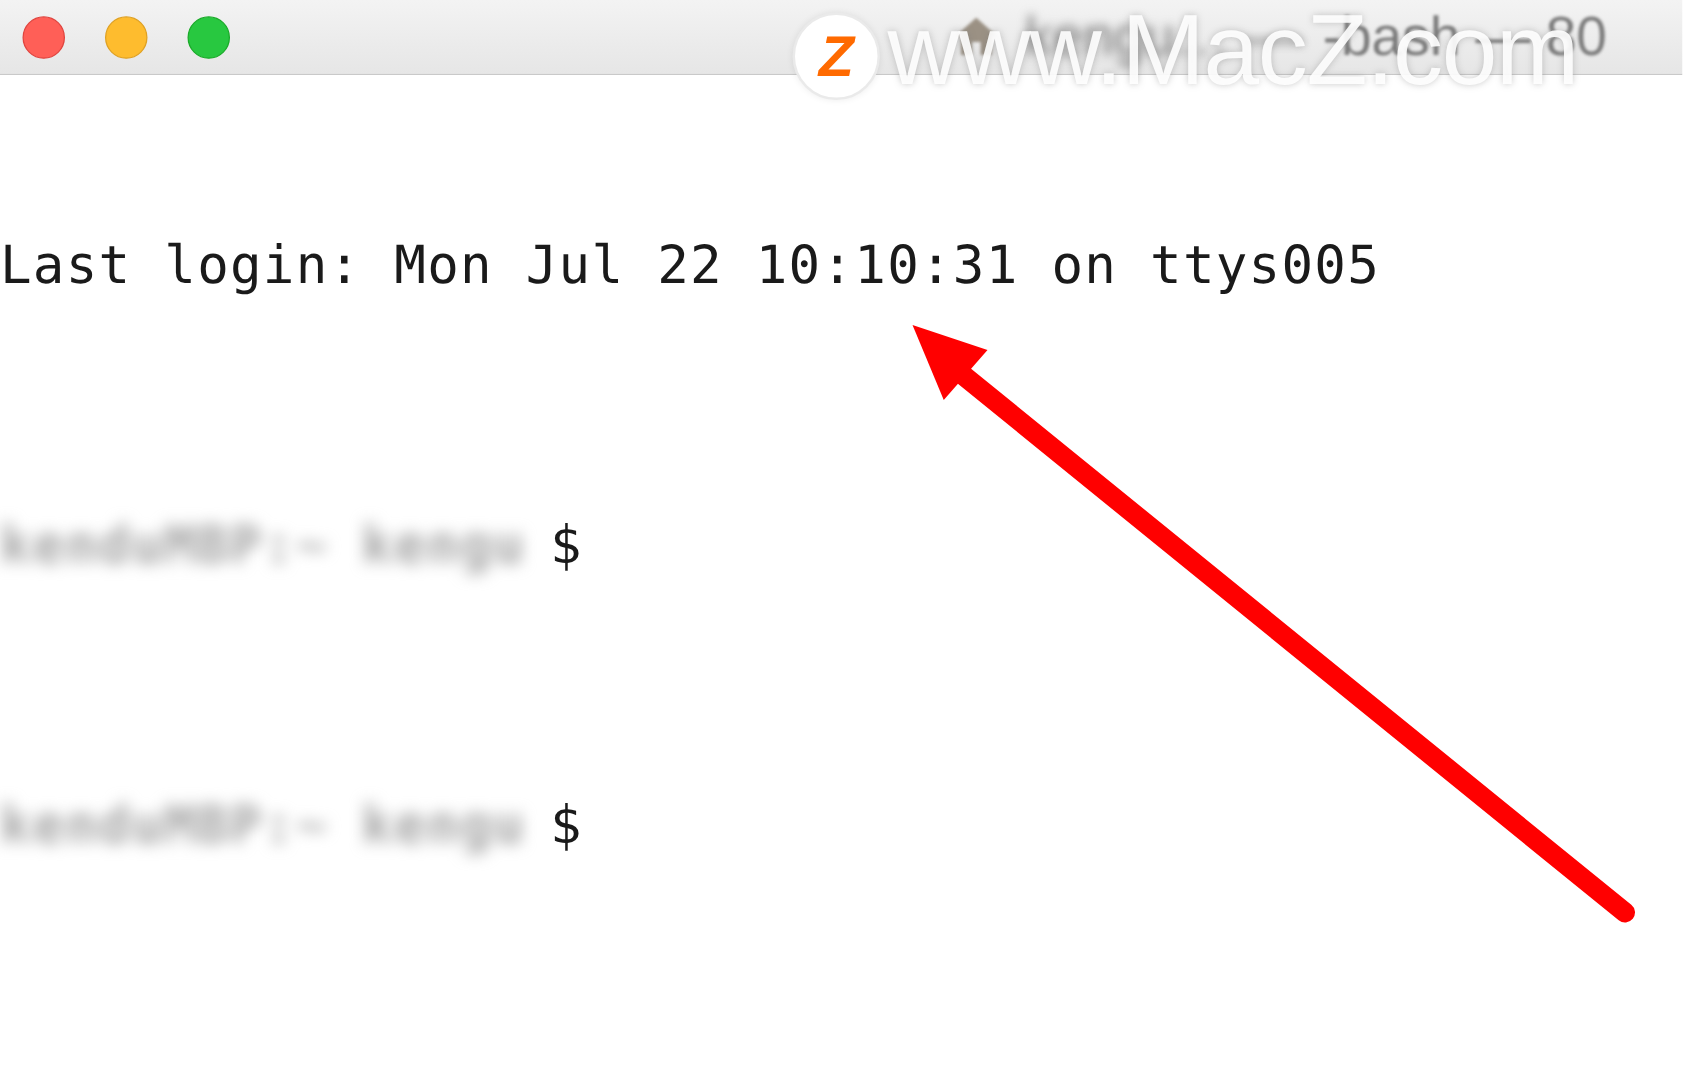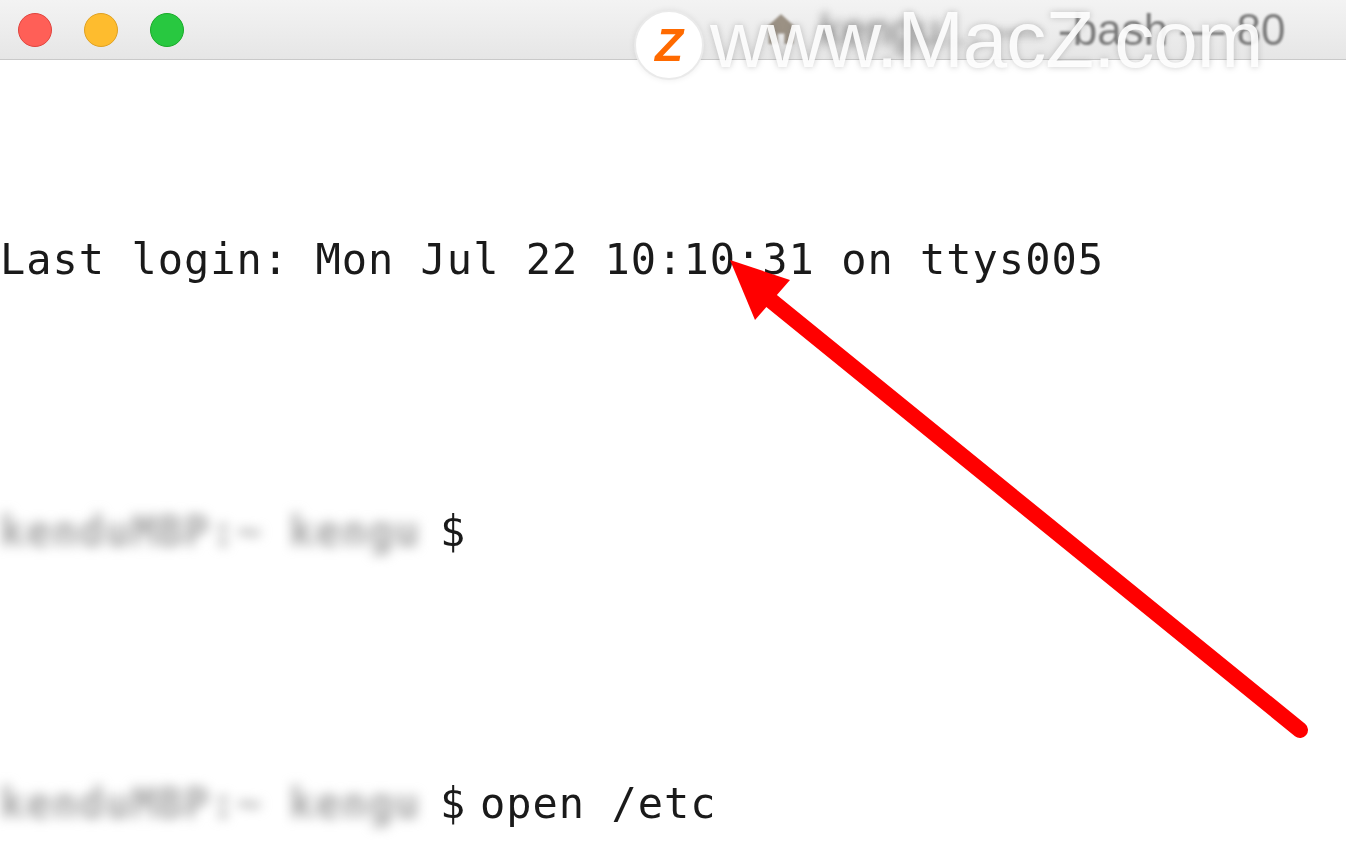--- a/index.html
+++ b/index.html
@@ -67,21 +67,20 @@
       font-size: 42px;
       line-height: 56px;
       color: #1a1a1a;
       letter-spacing: 1px;
       white-space: pre;
     }
     .term-line {
       display: flex;
       height: 56px;
       align-items: center;
-      margin-top: 48px;
     }
     .blurred-prompt {
       display: inline-block;
       color: #a5a5a5;
       filter: blur(6px);
       padding-left: 0;
       width: 440px;
       font-weight: 600;
     }
     .prompt-dollar {
@@ -161,21 +160,20 @@
     <div class="term-line"><span>Last login: Mon Jul 22 10:10:31 on ttys005</span></div>
 
     <div class="term-line">
       <span class="blurred-prompt">kenduMBP:~ kengu</span>
       <span class="prompt-dollar">$</span>
     </div>
 
     <div class="term-line">
       <span class="blurred-prompt">kenduMBP:~ kengu</span>
       <span class="prompt-dollar">$</span>
-      <span class="cmd">open /etc</span>
     </div>
 
     
   </div>
 
   <div class="watermark-logo">
     <span>Z</span>
   </div>
   <div class="watermark-text">www.MacZ.com</div>
 

